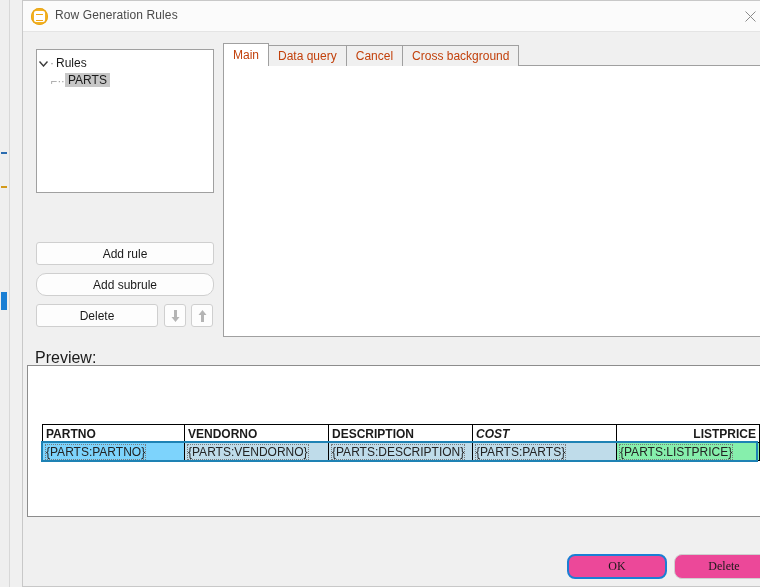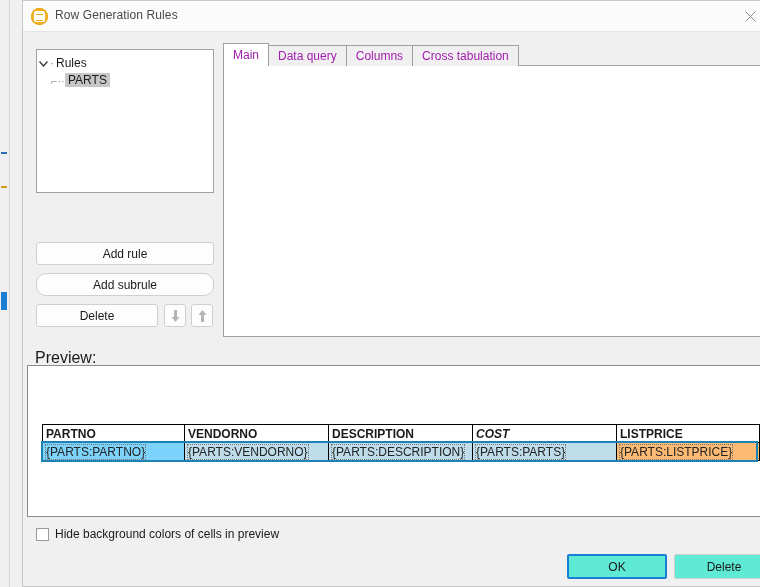--- a/index.html
+++ b/index.html
@@ -177,21 +177,21 @@
   .tab {
     height: 21px;
     line-height: 21px;
     padding: 0 9px;
     font-size: 12px;
     border: 1px solid #a0a0a0;
     border-bottom: none;
     background: #f0f0f0;
     box-sizing: border-box;
     margin-right: -1px;
-    color: #a21caf;
+    color: #c2410c;
   }
   .tab.active {
     background: #ffffff;
     height: 23px;
     line-height: 23px;
     position: relative;
     z-index: 4;
   }
   #tabpanel {
     position: absolute;
@@ -367,27 +367,27 @@
     position: absolute;
     left: 13px; top: 526px;
     display: flex; align-items: center;
   }
   #chk-hidebg-label { margin-left: 6px; font-size: 12px; }
 
   .dlg-btn {
     position: absolute;
     top: 553px;
     width: 100px; height: 25px;
-    background: #5eead4;
+    background: #ec4899;
     border: 1px solid #cfcfcf;
-    border-radius: 2px;
-    font-size: 12px;
-    display: flex; align-items: center; justify-content: center;
-    box-sizing: border-box;
-    font-family: Liberation Sans, sans-serif;
+    border-radius: 8px;
+    font-size: 12px;
+    display: flex; align-items: center; justify-content: center;
+    box-sizing: border-box;
+    font-family: Liberation Serif, serif;
   }
   #btn-ok { left: 544px; border: 2px solid #1a7fd4; }
   #btn-cancel { left: 651px; }
 </style>
 </head>
 <body>
 
 <div id="bg-strip">
   <div class="bg-line" style="top:152px;background:#2b6cb0;"></div>
   <div class="bg-line" style="top:186px;background:#d39a1b;"></div>
@@ -434,22 +434,22 @@
   </div>
   <div class="arrow-btn" id="btn-up">
     <svg width="9" height="12" viewBox="0 0 9 12">
       <path d="M4.5 0 L8.5 5 H6 v7 H3 V5 H0.5 Z" fill="#b4b4b4"></path>
     </svg>
   </div>
 
   <div id="tabstrip">
     <div class="tab active">Main</div>
     <div class="tab">Data query</div>
-    <div class="tab">Columns</div>
-    <div class="tab">Cross tabulation</div>
+    <div class="tab">Cancel</div>
+    <div class="tab">Cross background</div>
   </div>
   <div id="tabpanel"></div>
 
   <div class="lbl" id="lbl-rulename"><span>Rule </span><span class="acc">n</span><span>ame:</span></div>
   <div class="textbox" id="input-rulename" placeholder="">PARTS</div>
 
   <div class="lbl" id="lbl-firstrow"><span class="acc">F</span><span>irst row:</span></div>
   <div class="textbox" id="spin-firstrow">
     <span>2</span>
     <span class="spin-btns">
@@ -487,34 +487,30 @@
 
   <div id="lbl-preview">Preview:</div>
   <div id="preview-panel">
     <table id="preview-table">
       <tbody>
           <tr class="hdr" id="hdr-row">
             <td style="width: 142px;">PARTNO</td>
             <td style="width: 144px;">VENDORNO</td>
             <td style="width: 144px;">DESCRIPTION</td>
             <td style="width: 144px; font-style: italic;">COST</td>
-            <td style="width: 143px;">LISTPRICE</td>
+            <td style="width: 143px; text-align: right;">LISTPRICE</td>
           </tr>
       <tr class="data" id="data-row">
             <td style="width: 142px; background: #7dd3fc;"><span class="celltxt">{PARTS:PARTNO}</span></td>
             <td style="width: 144px; background: rgb(191, 220, 234);"><span class="celltxt">{PARTS:VENDORNO}</span></td>
             <td style="width: 144px; background: rgb(191, 220, 234);"><span class="celltxt">{PARTS:DESCRIPTION}</span></td>
             <td style="width: 144px; background: rgb(191, 220, 234);"><span class="celltxt">{PARTS:PARTS}</span></td>
-            <td style="width: 143px; background: #fdba74;"><span class="celltxt">{PARTS:LISTPRICE}</span></td>
+            <td style="width: 143px; background: #86efac;"><span class="celltxt">{PARTS:LISTPRICE}</span></td>
           </tr>
     </tbody>
       </table>
     <div id="table-sel-border" style="border-color: rgb(30, 130, 180);"></div>
   </div>
 
-  <div id="chk-hidebg">
-    <span class="cbx"></span>
-    <span id="chk-hidebg-label">Hide background colors of cells in preview</span>
-  </div>
 
   <div class="dlg-btn" id="btn-ok">OK</div>
   <div class="dlg-btn" id="btn-cancel">Delete</div>
 </div>
 
 </body></html>

